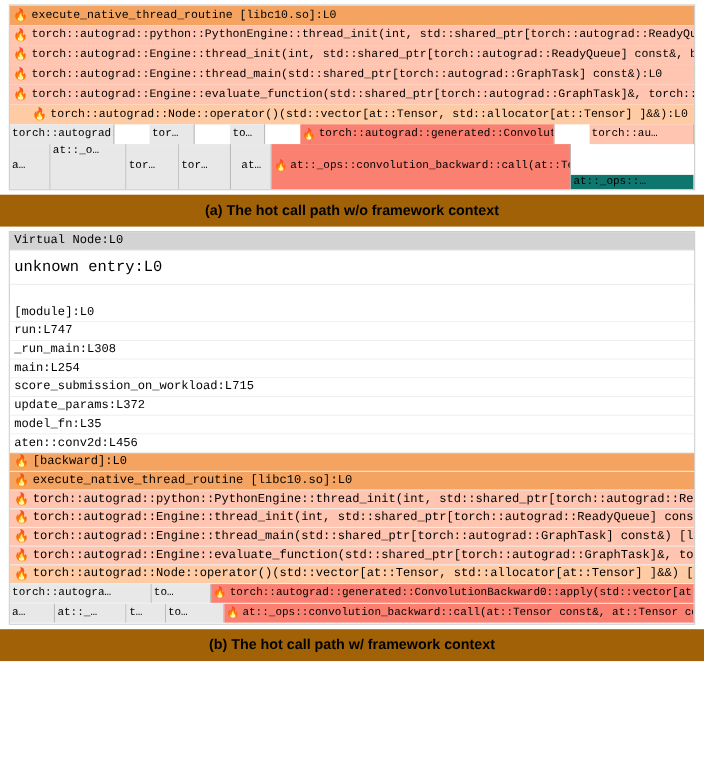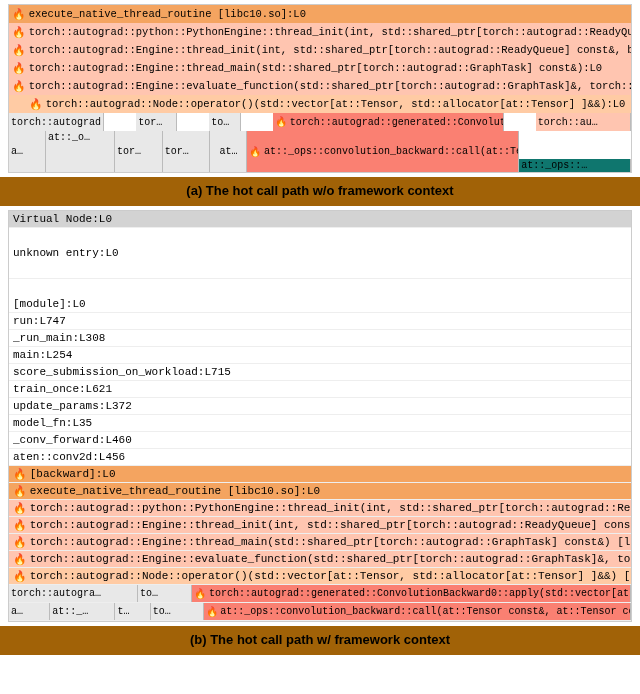--- a/index.html
+++ b/index.html
@@ -120,49 +120,43 @@
       </div>
     </div>
   <div class="caption">(a) The hot call path w/o framework context</div>
 </div>
 
 <div class="section">
   <div class="list-view" id="listB">
       <div style="display: flex; align-items: center; padding: 1px 4px; min-height: 17px; font-size: 11px; border-bottom: 1px solid rgb(238, 238, 238); overflow: hidden; white-space: nowrap; background-color: rgb(211, 211, 211);">
         <span>Virtual Node:L0</span>
       </div>
-      <div style="display: flex; align-items: center; padding: 19px 4px; min-height: 17px; font-size: 11px; border-bottom: 1px solid rgb(238, 238, 238); overflow: hidden; white-space: nowrap; background-color: rgb(255, 255, 255);">
+      <div style="display: flex; align-items: center; padding: 7px 4px; min-height: 17px; font-size: 14px; border-bottom: 1px solid rgb(238, 238, 238); overflow: hidden; white-space: nowrap; background-color: rgb(255, 255, 255);">
         <span>unknown entry:L0</span>
       </div>
       <div style="display: flex; align-items: center; padding: 1px 4px; min-height: 17px; font-size: 11px; border-bottom: 1px solid rgb(238, 238, 238); overflow: hidden; white-space: nowrap; background-color: rgb(255, 255, 255); margin-top: 17px;">
         <span>[module]:L0</span>
       </div>
       <div style="display: flex; align-items: center; padding: 1px 4px; min-height: 17px; font-size: 11px; border-bottom: 1px solid rgb(238, 238, 238); overflow: hidden; white-space: nowrap; background-color: rgb(255, 255, 255);">
         <span>run:L747</span>
       </div>
       <div style="display: flex; align-items: center; padding: 1px 4px; min-height: 17px; font-size: 11px; border-bottom: 1px solid rgb(238, 238, 238); overflow: hidden; white-space: nowrap; background-color: rgb(255, 255, 255);">
         <span>_run_main:L308</span>
       </div>
       <div style="display: flex; align-items: center; padding: 1px 4px; min-height: 17px; font-size: 11px; border-bottom: 1px solid rgb(238, 238, 238); overflow: hidden; white-space: nowrap; background-color: rgb(255, 255, 255);">
         <span>main:L254</span>
       </div>
       <div style="display: flex; align-items: center; padding: 1px 4px; min-height: 17px; font-size: 11px; border-bottom: 1px solid rgb(238, 238, 238); overflow: hidden; white-space: nowrap; background-color: rgb(255, 255, 255);">
         <span>score_submission_on_workload:L715</span>
       </div>
       <div style="display: flex; align-items: center; padding: 1px 4px; min-height: 17px; font-size: 11px; border-bottom: 1px solid rgb(238, 238, 238); overflow: hidden; white-space: nowrap; background-color: rgb(255, 255, 255);">
-        <span>train_once:L621</span>
-      </div>
-      <div style="display: flex; align-items: center; padding: 1px 4px; min-height: 17px; font-size: 11px; border-bottom: 1px solid rgb(238, 238, 238); overflow: hidden; white-space: nowrap; background-color: rgb(255, 255, 255);">
         <span>update_params:L372</span>
       </div>
       <div style="display: flex; align-items: center; padding: 1px 4px; min-height: 17px; font-size: 11px; border-bottom: 1px solid rgb(238, 238, 238); overflow: hidden; white-space: nowrap; background-color: rgb(255, 255, 255);">
         <span>model_fn:L35</span>
-      </div>
-      <div style="display: flex; align-items: center; padding: 1px 4px; min-height: 17px; font-size: 11px; border-bottom: 1px solid rgb(238, 238, 238); overflow: hidden; white-space: nowrap; background-color: rgb(255, 255, 255);">
-        <span>_conv_forward:L460</span>
       </div>
       <div style="display: flex; align-items: center; padding: 1px 4px; min-height: 17px; font-size: 11px; border-bottom: 1px solid rgb(238, 238, 238); overflow: hidden; white-space: nowrap; background-color: rgb(255, 255, 255);">
         <span>aten::conv2d:L456</span>
       </div>
       <div style="display: flex; align-items: center; padding: 1px 4px; min-height: 17px; font-size: 11px; border-bottom: 1px solid rgb(238, 238, 238); overflow: hidden; white-space: nowrap; background-color: rgb(244, 164, 96);">
         <span style="color: rgb(204, 0, 0); margin-right: 3px; font-size: 11px;">🔥</span>
         <span>[backward]:L0</span>
       </div>
       <div style="display: flex; align-items: center; padding: 1px 4px; min-height: 17px; font-size: 11px; border-bottom: 1px solid rgb(238, 238, 238); overflow: hidden; white-space: nowrap; background-color: rgb(244, 164, 96);">
         <span style="color: rgb(204, 0, 0); margin-right: 3px; font-size: 11px;">🔥</span>

